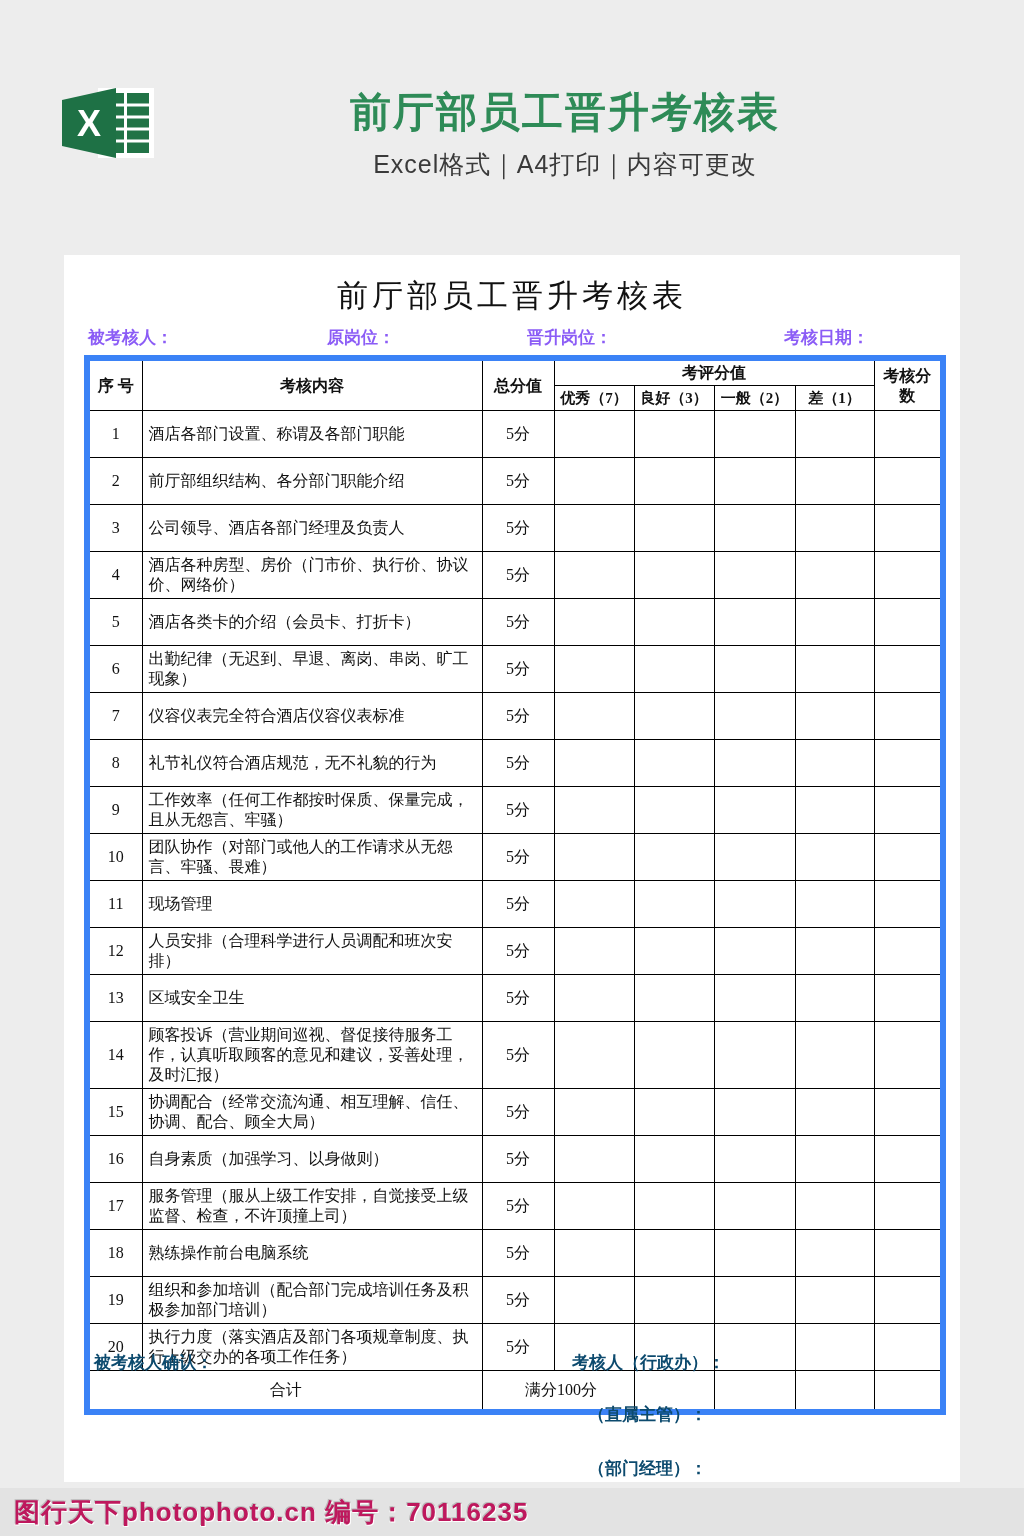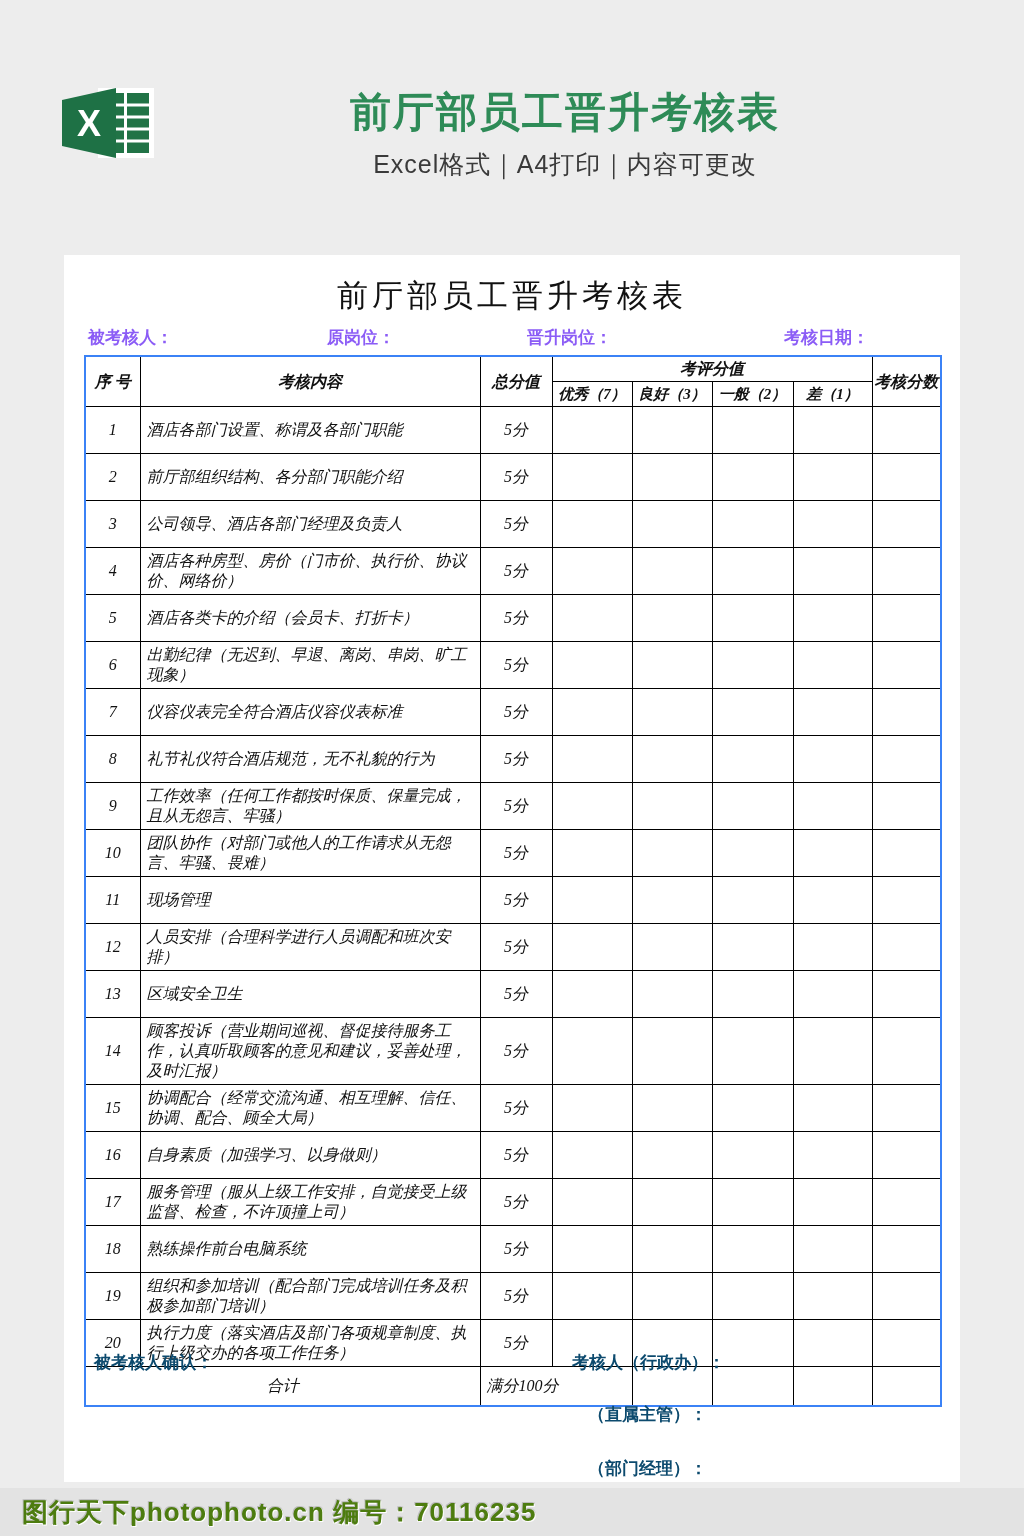--- a/index.html
+++ b/index.html
@@ -19,45 +19,45 @@
   
   .paper { position:absolute; left:64px; top:255px; width:896px; height:1227px; background:#ffffff; }
   .doc-title { position:absolute; left:0; top:20px; width:100%; margin:0; text-align:center;
                font-size:31px; font-weight:500; letter-spacing:4px; color:#111; }
   .info-row span { position:absolute; top:71px; font-size:17px; font-weight:bold; color:#8b5cf6; }
   .f1 { left:24px; } .f2 { left:263px; } .f3 { left:463px; } .f4 { left:720px; }
 
   
   .assess-table { position:absolute; left:20px; top:100px; width:856px;
                   border-collapse:collapse; table-layout:fixed;
-                  border:2px solid #3b82f6; font-size:16px; line-height:20px; color:#111;font-style:italic; }
+                  border:6px solid #3b82f6; font-size:16px; line-height:20px; color:#111; }
   .assess-table th, .assess-table td { border:1px solid #000; padding:0; overflow:hidden; }
   .assess-table thead th { font-weight:bold; font-size:16px; height:22px; padding:1px 1px; }
   .assess-table thead tr.sub th { font-size:15px; }
   .assess-table tbody td { height:40px; }
   .c-no    { text-align:center; }
   .c-content { text-align:left; padding:3px 6px !important;margin-top:36px; }
   .c-total { text-align:center; }
   .total-row td { height:38px; }
   .total-label { text-align:center; }
-  .total-value { text-align:left; padding-left:6px !important; }
+  .total-value { text-align:center; padding-left:6px !important; }
 
   
   .signatures span { position:absolute; font-size:17px; font-weight:bold; color:#0c4a6e; }
   .sig-left { left:30px;  top:1096px; }
   .sig-r1   { left:508px; top:1096px; }
   .sig-r2   { left:524px; top:1148px; }
   .sig-r3   { left:524px; top:1202px; }
 
   
   .watermark-bar { position:absolute; left:0; top:1488px; width:1024px; height:48px; background:#e3e3e3; }
-  .watermark { position:absolute; left:22px; top:7px;
+  .watermark { position:absolute; left:14px; top:7px;
                font-family:"Liberation Sans","DejaVu Sans",sans-serif;
                font-size:26px; font-weight:bold; letter-spacing:1px;
-               color:#4d7c0f;
+               color:#be185d;
                text-shadow:-1px -1px 0 #bcbcbc, 1px 1px 0 #ffffff, 1px -1px 0 #cfcfcf, -1px 1px 0 #f2f2f2; }
 </style>
 </head>
 <body>
 
 <div class="page">
 
   <header class="banner">
     <svg class="excel-icon" viewBox="0 0 100 78" xmlns="http://www.w3.org/2000/svg">
       <rect x="40" y="4" width="56" height="70" fill="#ffffff"></rect>

